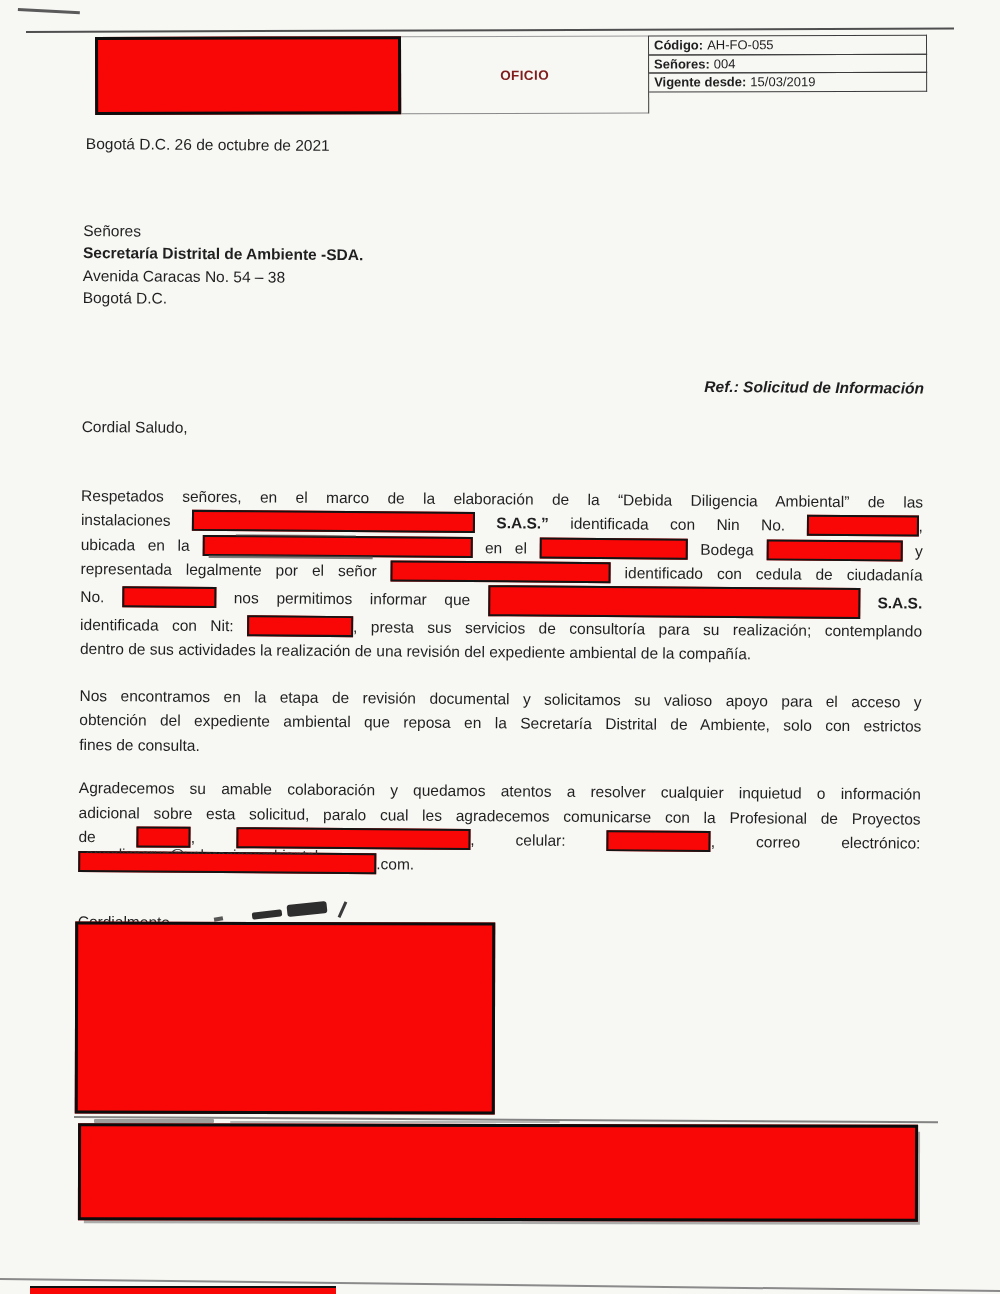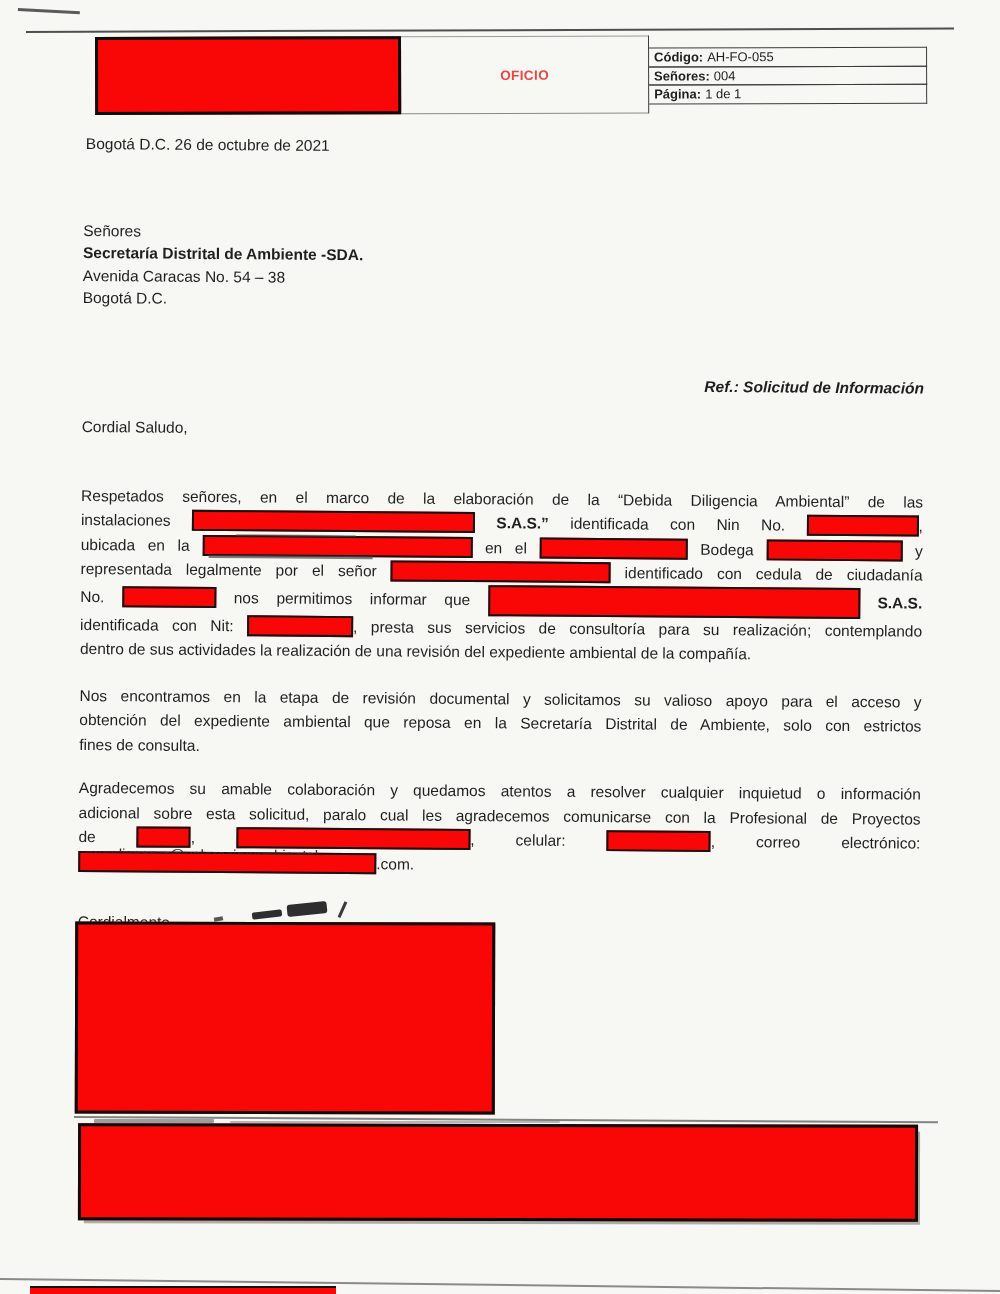--- a/index.html
+++ b/index.html
@@ -12,25 +12,25 @@
   .scanline{position:absolute;background:#4f4f4f;transform-origin:0 0}
   #top-dash{left:18px;top:8px;width:62px;height:3px;transform:rotate(3deg);background:#5a5a5a}
   #top-line{left:26px;top:31px;width:928px;height:2.4px;transform:rotate(-0.22deg)}
   #sig-underline{left:74px;top:1116px;width:864px;height:2px;background:#6f6f6f;opacity:.85;transform:rotate(.35deg)}
   #bottom-diag{left:-5px;top:1278px;width:1014px;height:2.2px;background:#8a8a8a;transform:rotate(.68deg)}
   .smear{position:absolute;background:#555;opacity:.55;border-radius:1px}
   
   #header-table{position:absolute;left:95px;top:37px;width:832px;display:flex;transform:rotate(-0.15deg);transform-origin:0 0}
   #logo-redaction{width:300px;height:72px;background:#f90707;border:3px solid #0d0d0d}
   #title-cell{flex:1;display:flex;align-items:center;justify-content:center;border-top:1px solid #9a9a9a;border-bottom:1px solid #8a8a8a}
-  #doc-title{font-weight:bold;font-size:13.5px;letter-spacing:.4px;color:#ef4444}
+  #doc-title{font-weight:bold;font-size:13.5px;letter-spacing:.4px;color:#7f1d1d}
   #meta-table{width:278px;display:flex;flex-direction:column;border-left:1.5px solid #3c3c3c}
   .meta-row{height:19.5px;box-sizing:border-box;border:1px solid #3c3c3c;border-left:none;margin-top:-1px;
     display:flex;align-items:center;padding:0 5px;font-size:13px;white-space:nowrap}
-  .meta-row:first-child{margin-top:12px}
+  .meta-row:first-child{margin-top:0}
   .meta-label{font-weight:bold;margin-right:4px}
   
   #letter{position:absolute;left:84px;top:132px;width:842px;transform:rotate(.45deg);transform-origin:0 0;
     font-size:15.5px;line-height:24.5px}
   #date-line{margin-left:2px}
   #recipient-block{margin-top:63px;line-height:22.5px}
   .recipient-line.bold{font-weight:bold}
   #reference-line{margin-top:60px;text-align:right;font-weight:bold;font-style:italic}
   #salutation{margin-top:21px}
   .para .line{text-align:left}
@@ -73,22 +73,22 @@
   <div id="meta-table">
       <div class="meta-row">
         <span class="meta-label">Código:</span>
         <span class="meta-value">AH-FO-055</span>
       </div>
       <div class="meta-row">
         <span class="meta-label">Señores:</span>
         <span class="meta-value">004</span>
       </div>
       <div class="meta-row">
-        <span class="meta-label">Página:</span>
-        <span class="meta-value">1 de 1</span>
+        <span class="meta-label">Vigente desde:</span>
+        <span class="meta-value">15/03/2019</span>
       </div>
     </div>
 </div>
 
 <div id="letter">
   <div id="date-line">Bogotá D.C. 26 de octubre de 2021</div>
   <div id="recipient-block">
       <div class="recipient-line">Señores</div>
       <div class="recipient-line bold">Secretaría Distrital de Ambiente -SDA.</div>
       <div class="recipient-line">Avenida Caracas No. 54 – 38</div>

